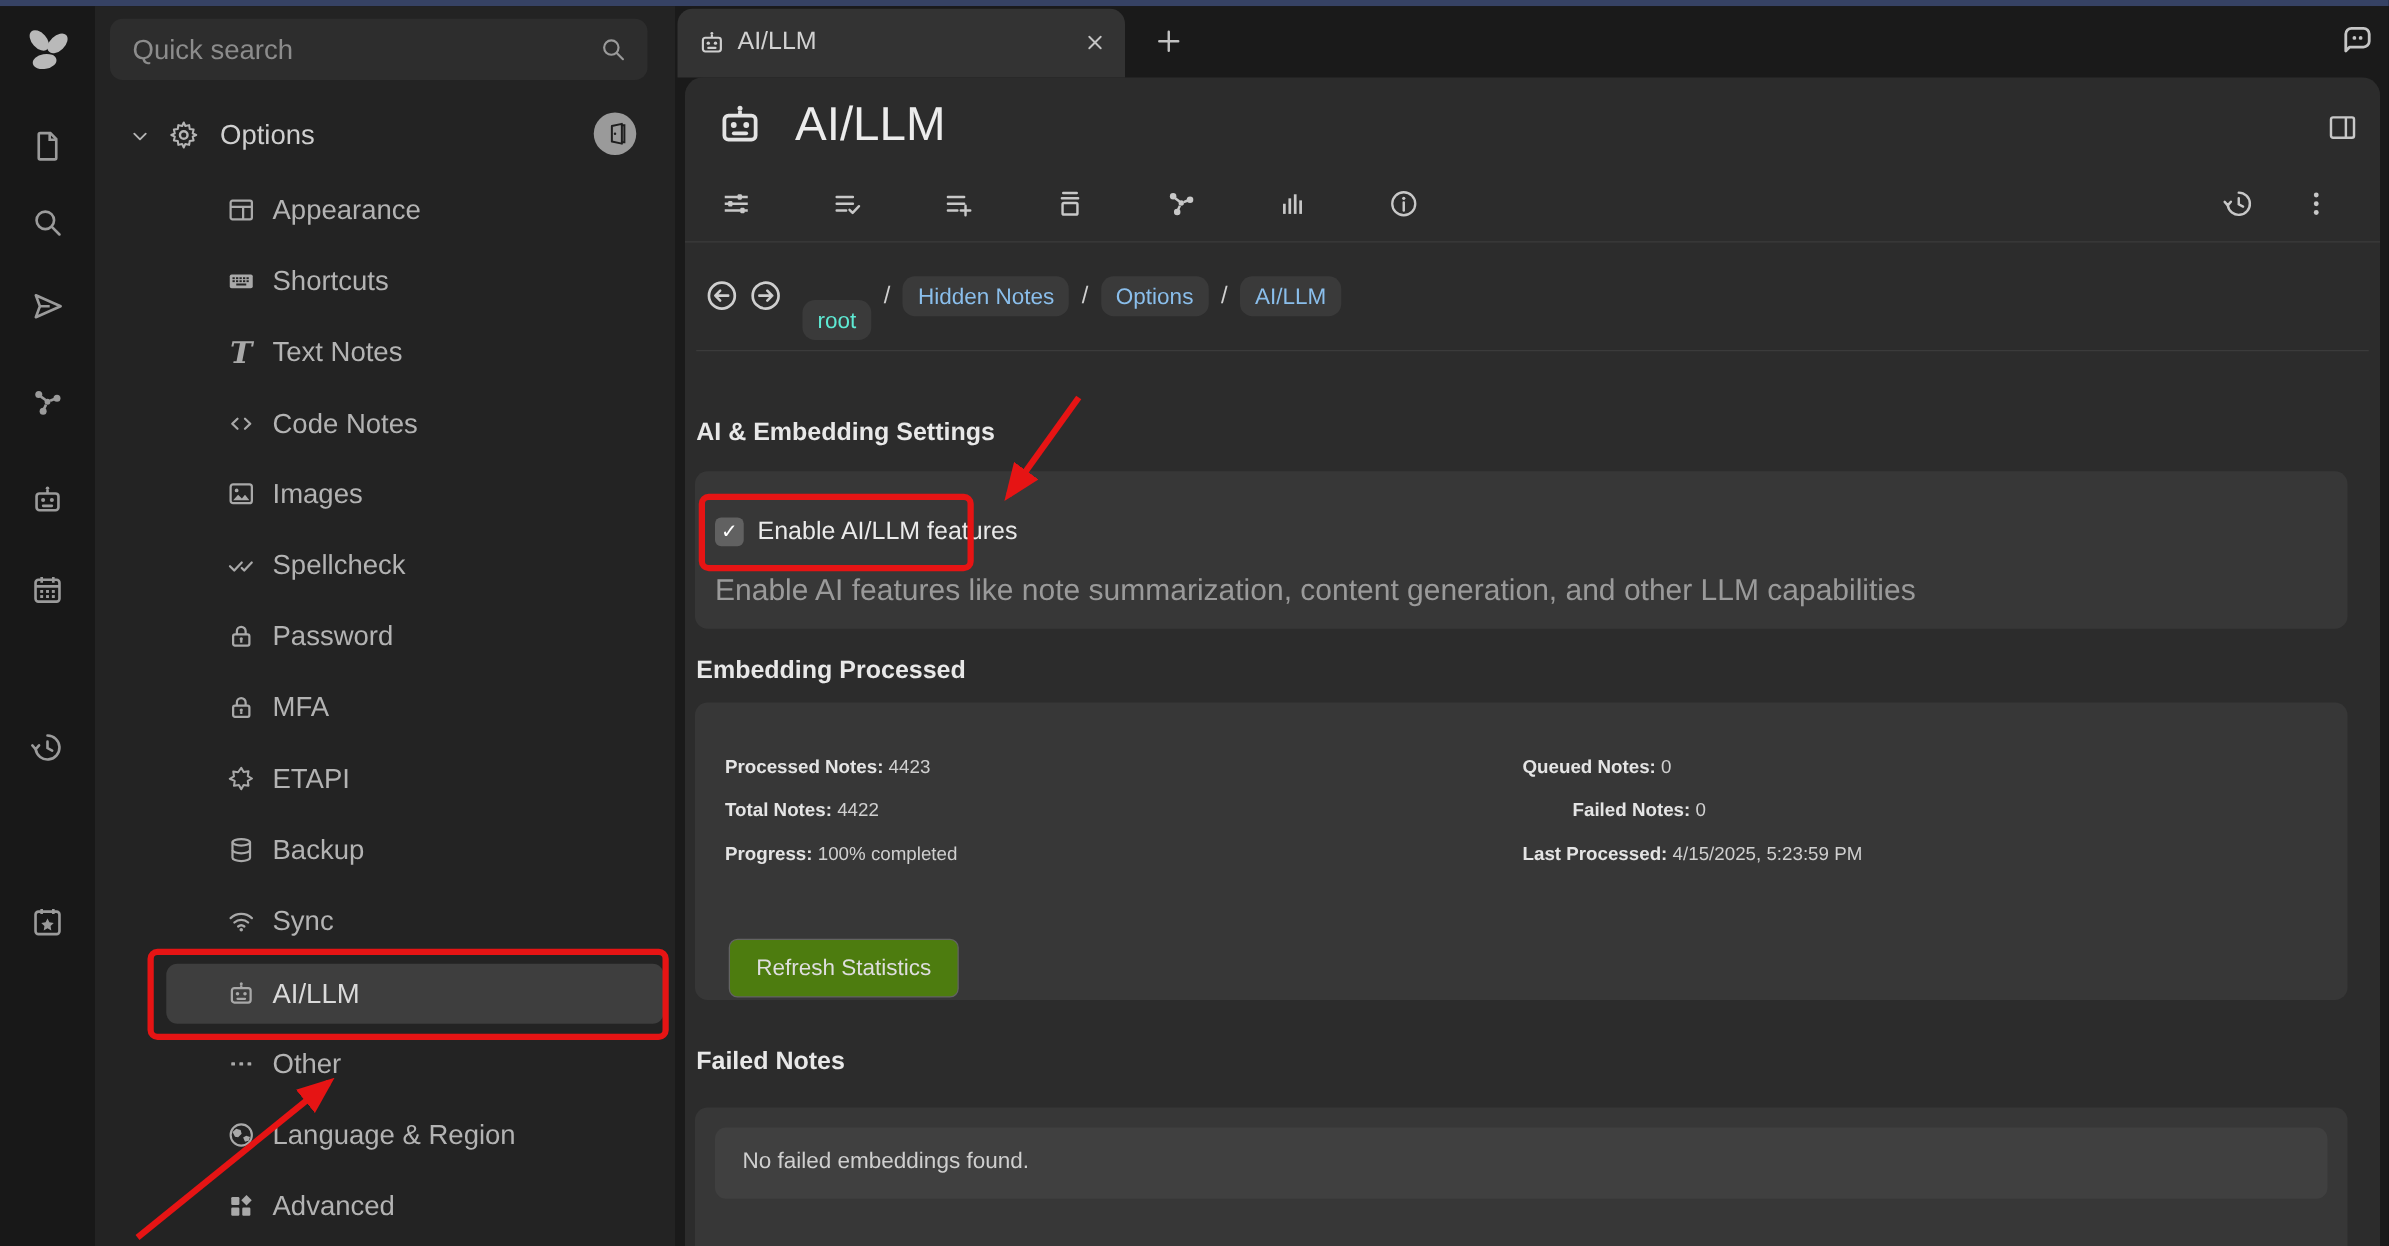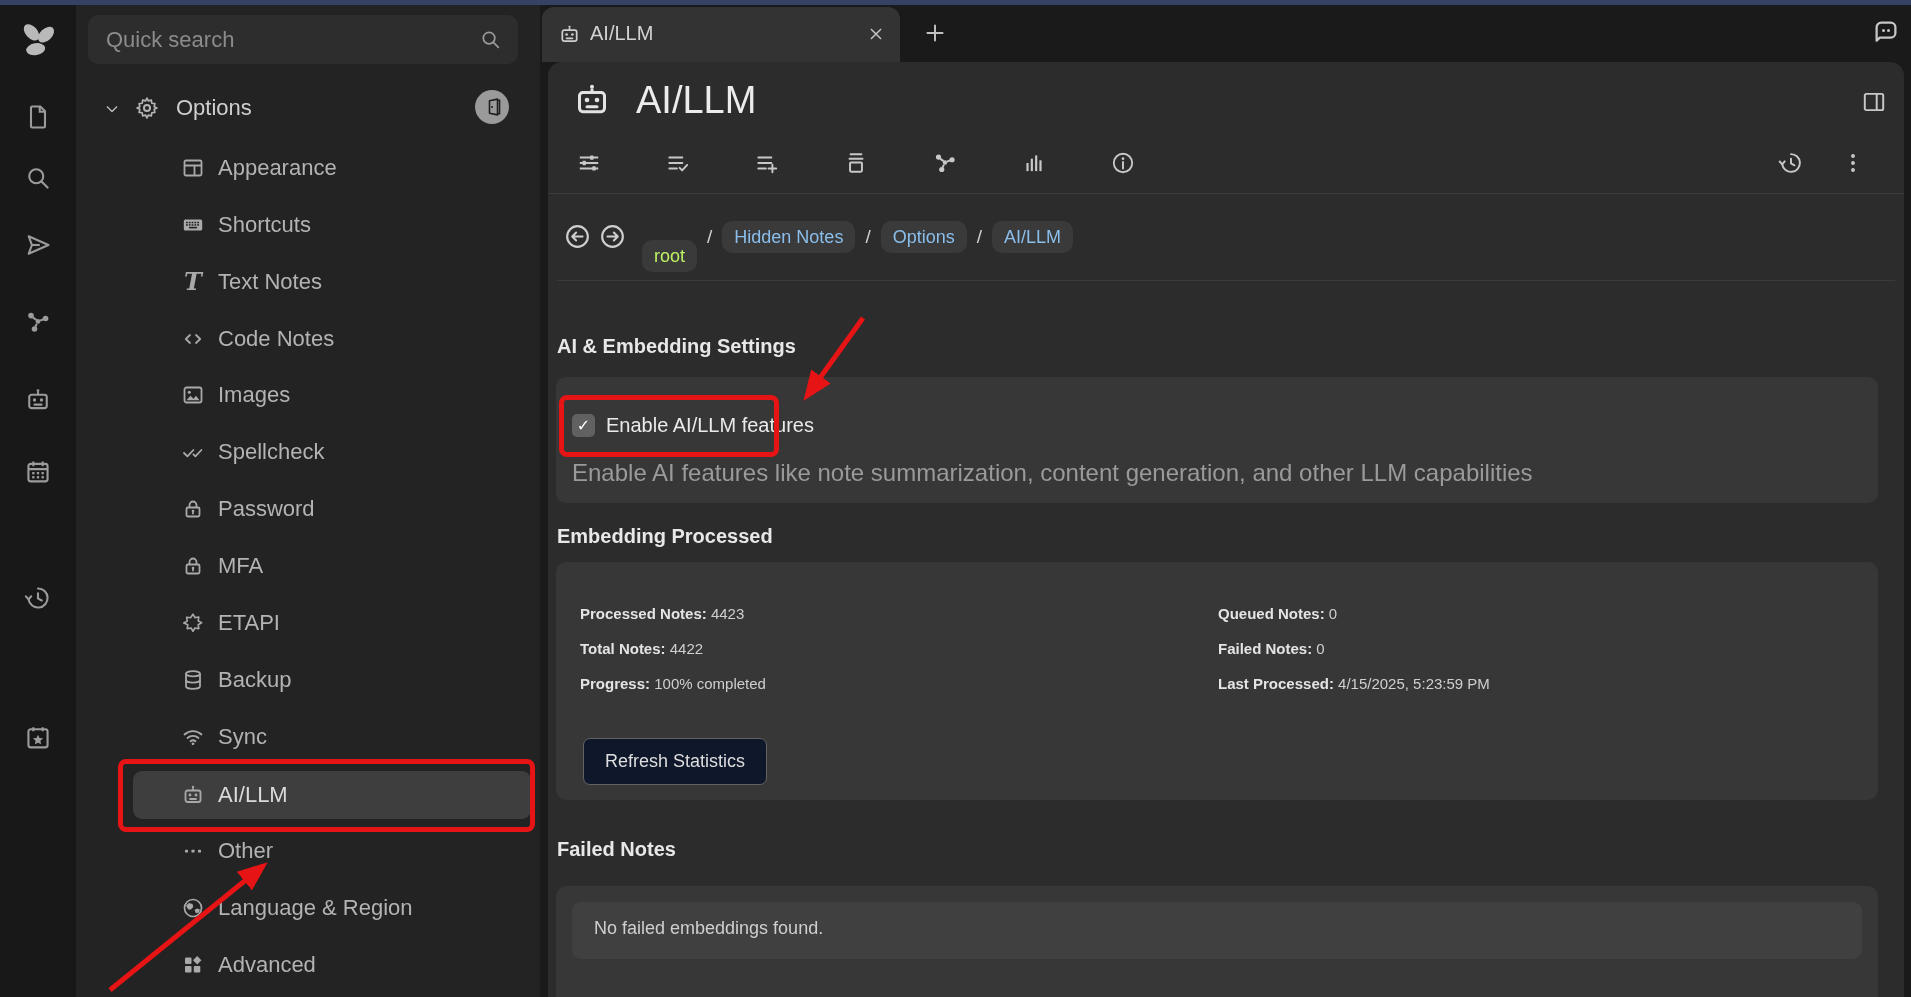--- a/index.html
+++ b/index.html
@@ -59,21 +59,21 @@
   #cb-label { position:absolute; left:50px; top:37px; font-size:20px; color:#eaeaea; cursor:pointer; }
   #ai-desc { position:absolute; left:16px; top:82px; font-size:24px; color:#9a9a9a; }
   #card2 { top:500px; height:238px; }
   .stat-row { position:absolute; font-size:15px; color:#cfcfcf; white-space:nowrap; }
   .stat-row b { color:#e4e4e4; font-weight:700; }
   #progress { position:absolute; left:24px; top:150px; width:1274px; height:17px; border-radius:9px;
     background:#233044; overflow:hidden; }
   #progress .fill { height:100%; border-radius:9px; }
   #progress .plabel { position:absolute; left:0; top:0; width:100%; text-align:center; font-size:14px;
     line-height:17px; color:#ffffff; }
-  #refresh-btn { position:absolute; left:27px; top:176px; width:184px; height:47px; background:#0f172a;
+  #refresh-btn { position:absolute; left:27px; top:189px; width:184px; height:47px; background:#4d7c0f;
     border:1px solid #636363; border-radius:7px; color:#dedede; font-size:18px; font-family:inherit; cursor:pointer; }
   #card3 { top:824px; height:111px; border-radius:10px 10px 0 0; }
   #empty-box { position:absolute; left:16px; top:16px; width:1290px; height:57px; background:#404040;
     border-radius:9px; }
   #empty-box span { position:absolute; left:22px; top:16px; font-size:18px; color:#cfcfcf; }
   #overlay { left:0; top:0; width:1911px; height:997px; pointer-events:none; z-index:60; }
   .ann-box { position:absolute; border:5px solid #e61414; border-radius:8px; }
   #annbox-sidebar { left:118px; top:759px; width:417px; height:73px; }
   #annbox-checkbox { left:559px; top:395px; width:220px; height:62px; }
 </style>
@@ -525,21 +525,21 @@
           <path d="M16.5 12h-9M10.8 8.5L7.3 12l3.5 3.5" fill="none" stroke="currentColor" stroke-width="1.8" stroke-linecap="round" stroke-linejoin="round"></path>
         </svg>
       </span>
     <span class="abs icon nav-circle" style="left:51px">
         <svg viewBox="0 0 24 24">
           <circle cx="12" cy="12" r="9.2" fill="none" stroke="currentColor" stroke-width="1.9"></circle>
           <path d="M7.5 12h9M13.2 8.5l3.5 3.5-3.5 3.5" fill="none" stroke="currentColor" stroke-width="1.8" stroke-linecap="round" stroke-linejoin="round"></path>
         </svg>
       </span>
     <div id="crumbs" class="abs">
-        <span class="pill" style="color: #bef264; margin-top: 37px;">root</span>
+        <span class="pill" style="color: #5eead4; margin-top: 37px;">root</span>
         <span class="crumb-sep">/</span>
         <span class="pill" style="color: rgb(138, 190, 235);">Hidden Notes</span>
         <span class="crumb-sep">/</span>
         <span class="pill" style="color: rgb(138, 190, 235);">Options</span>
         <span class="crumb-sep">/</span>
         <span class="pill" style="color: rgb(138, 190, 235);">AI/LLM</span>
       </div>
     <div id="divider2" class="abs"></div>
 
     <div class="abs sect-heading" style="top:273px">AI &amp; Embedding Settings</div>
@@ -551,21 +551,21 @@
 
     <div class="abs sect-heading" style="top:463px">Embedding Processed</div>
     <div id="card2" class="abs card">
       <div id="stats-left">
           <div class="stat-row" style="left: 24px; top: 43px;"><b>Processed Notes:</b> 4423</div>
           <div class="stat-row" style="left: 24px; top: 78px;"><b>Total Notes:</b> 4422</div>
           <div class="stat-row" style="left: 24px; top: 113px;"><b>Progress:</b> 100% completed</div>
         </div>
       <div id="stats-right">
           <div class="stat-row" style="left: 662px; top: 43px;"><b>Queued Notes:</b> 0</div>
-          <div class="stat-row" style="left: 662px; top: 78px; text-align: center;"><b>Failed Notes:</b> 0</div>
+          <div class="stat-row" style="left: 702px; top: 78px; text-align: center;"><b>Failed Notes:</b> 0</div>
           <div class="stat-row" style="left: 662px; top: 113px;"><b>Last Processed:</b> 4/15/2025, 5:23:59 PM</div>
         </div>
       <button id="refresh-btn">Refresh Statistics</button>
     </div>
 
     <div class="abs sect-heading" style="top:776px">Failed Notes</div>
     <div id="card3" class="abs card">
       <div id="empty-box">
         <span>No failed embeddings found.</span>
       </div>

